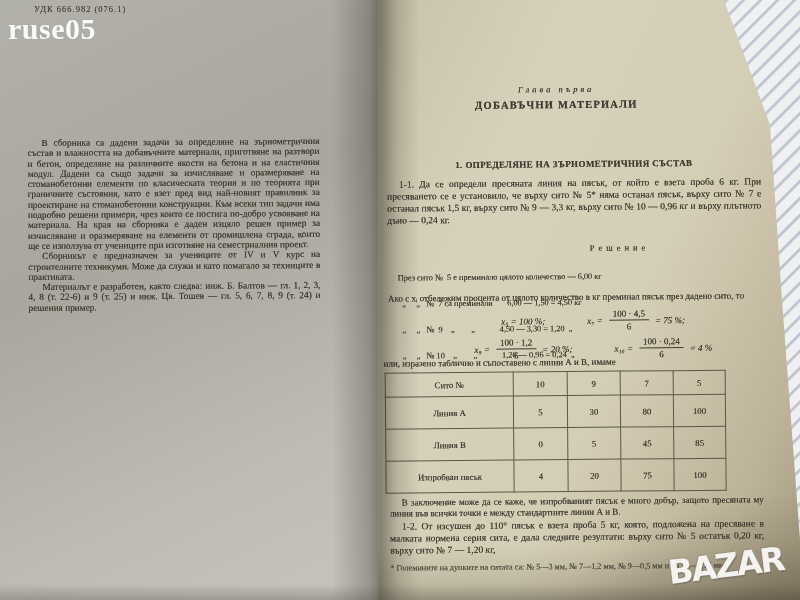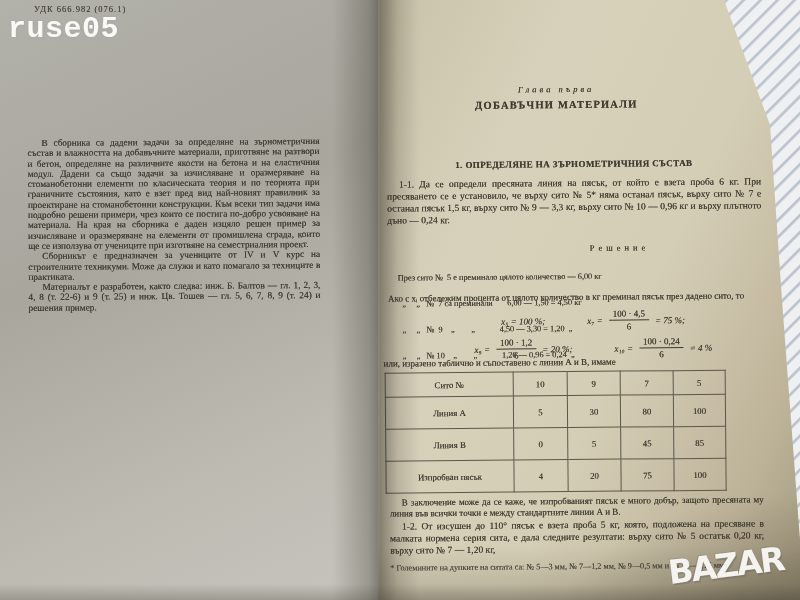--- a/index.html
+++ b/index.html
@@ -83,21 +83,21 @@
   .sieve-table .c3{width:52px;} .sieve-table .c4{width:51px;}
   .sieve-table tr.hdr td{height:23px;}
   .sieve-table tr.data td{height:31px;}
   .conclusion{top:496px;font-size:9px;line-height:10.6px;}
   .p12{top:519px;}
   .footnote{top:561px;font-size:8.2px;line-height:11.5px;text-align:justify;}
 
   
   .wm-ruse{
     position:absolute;left:8px;top:12px;
-    font-family:Liberation Mono, monospace;
+    font-family:Liberation Serif, serif;
     font-weight:bold;font-size:30px;letter-spacing:.5px;
     color:rgba(255,255,255,.93);text-shadow:0 0 2px rgba(140,140,140,.35);
   }
   .wm-bazar{
     position:absolute;left:668px;top:546px;
     font-family:"DejaVu Sans",sans-serif;font-weight:bold;font-size:33px;
     letter-spacing:-2px;color:#f5f3ef;transform:rotate(-7deg);
     text-shadow:1px 2px 0 rgba(110,105,95,.45), -1px -1px 0 rgba(110,105,95,.25);
   }
 </style>

